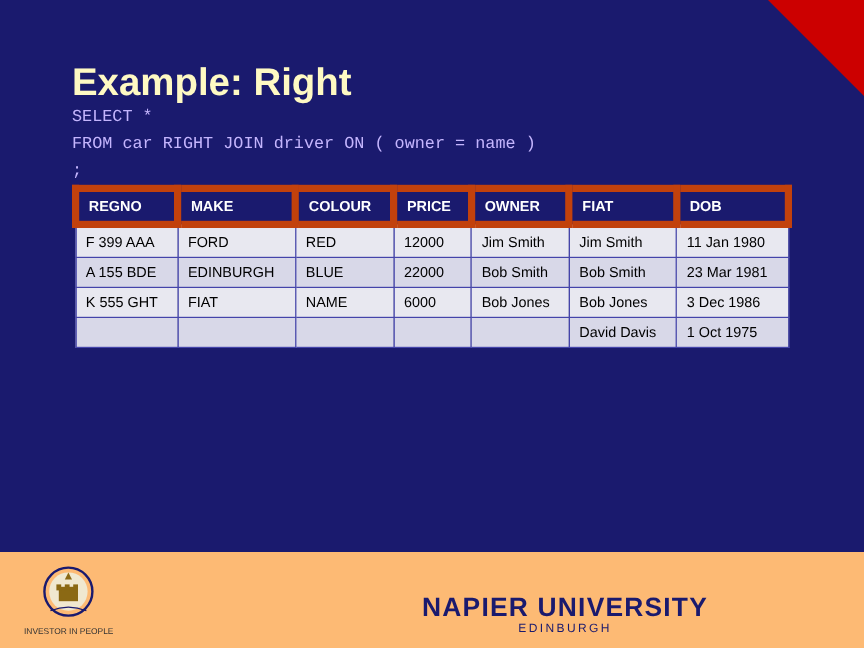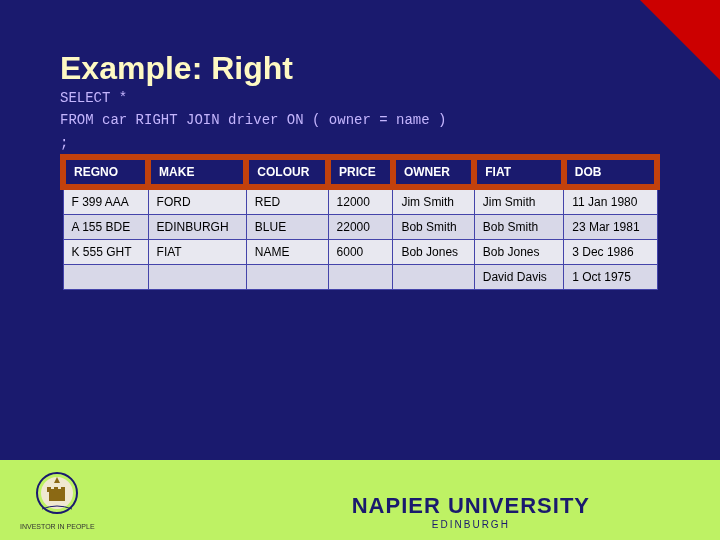--- a/index.html
+++ b/index.html
@@ -73,21 +73,21 @@
       background-color: #d8d8e8;
     }
 
     
     .bottom-bar {
       position: absolute;
       bottom: 0;
       left: 0;
       right: 0;
       height: 80px;
-      background: #bef264;
+      background: #fdba74;
       display: flex;
       align-items: center;
       padding: 0 20px;
     }
 
     .logo-left {
       display: flex;
       flex-direction: column;
       align-items: center;
       margin-right: 20px;

